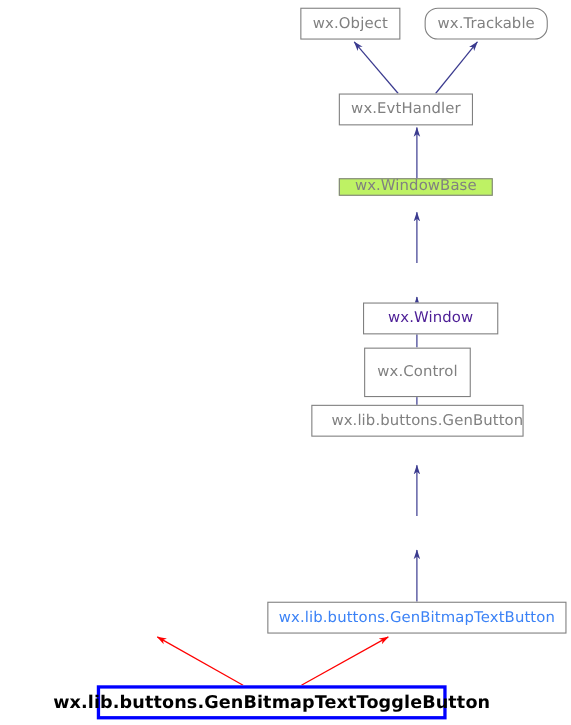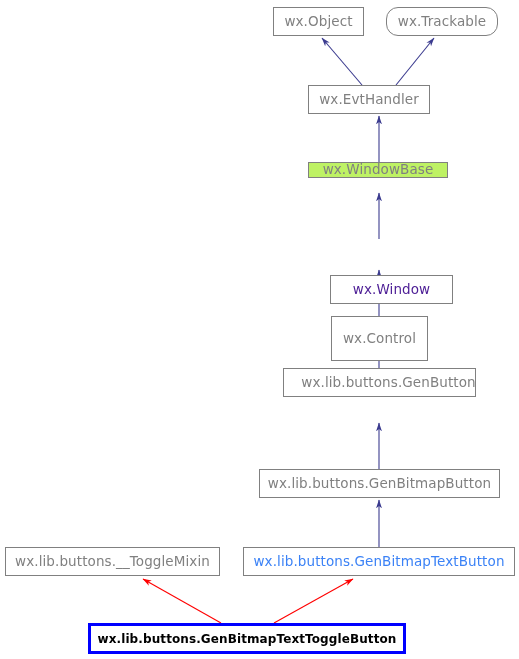--- a/index.html
+++ b/index.html
@@ -40,21 +40,21 @@
     color: #808080;
     font-size: 13.5px;
     line-height: 1;
     letter-spacing: 0.1px;
     z-index: 2;
   }
   .node.current {
     border: 3px solid #14532d;
     color: #000000;
     font-weight: bold;
-    font-size: 12px;
+    font-size: 16px;
   }
   .node-label {
     display: block;
     padding: 0 6px;
   }
 </style>
 </head>
 <body style="background: rgb(255, 255, 255);">
 
 <div id="diagram">
@@ -111,27 +111,21 @@
   </div>
 
   <div class="node" style="left: 331px; top: 316px; width: 97px; height: 45px; border-color: rgb(128, 128, 128); color: rgb(128, 128, 128); background: rgb(255, 255, 255);">
     <span class="node-label">wx.Control</span>
   </div>
 
   <div class="node" style="left: 283px; top: 368px; width: 193px; height: 29px; border-color: rgb(128, 128, 128); color: rgb(128, 128, 128); background: rgb(255, 255, 255); padding-left: 18px;">
     <span class="node-label">wx.lib.buttons.GenButton</span>
   </div>
 
-  <div class="node" style="left: 259px; top: 469px; width: 241px; height: 29px; border-color: rgb(128, 128, 128); color: rgb(128, 128, 128); background: rgb(255, 255, 255);">
-    <span class="node-label">wx.lib.buttons.GenBitmapButton</span>
-  </div>
 
-  <div class="node" style="left: 5px; top: 547px; width: 215px; height: 29px; border-color: rgb(128, 128, 128); color: rgb(128, 128, 128); background: rgb(255, 255, 255);">
-    <span class="node-label">wx.lib.buttons.__ToggleMixin</span>
-  </div>
 
   <div class="node" style="left: 243px; top: 547px; width: 272px; height: 29px; border-color: rgb(128, 128, 128); color: #3b82f6; background: rgb(255, 255, 255);">
     <span class="node-label">wx.lib.buttons.GenBitmapTextButton</span>
   </div>
 
   <div class="node current" style="left: 88px; top: 623px; width: 318px; height: 31px; border-color: rgb(0, 0, 255); color: rgb(0, 0, 0); background: rgb(255, 255, 255);">
     <span class="node-label">wx.lib.buttons.GenBitmapTextToggleButton</span>
   </div>
 
 </div>

